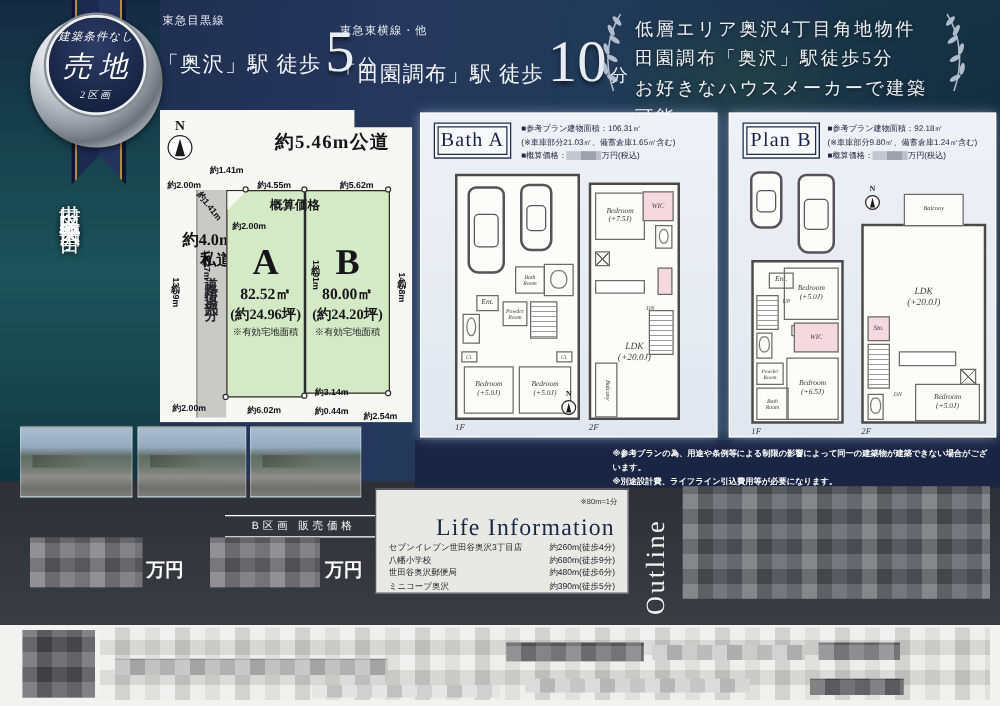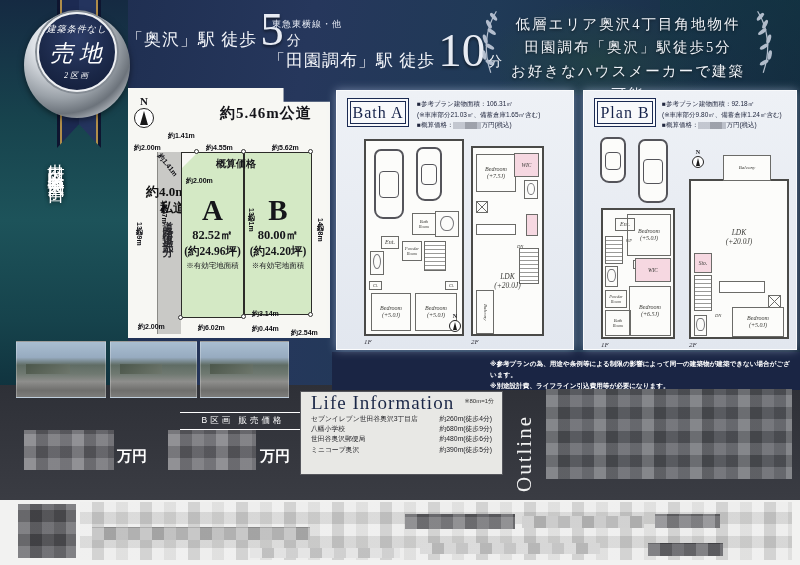--- a/index.html
+++ b/index.html
@@ -44,21 +44,21 @@
   .badge-main { font-size:23px; letter-spacing:6px; margin:2px 0 1px 4px; }
   .badge-sub { font-size:8px; letter-spacing:2px; }
 
   
   .access { display:flex; flex-direction:column; color:#fff; }
   .acc-line { font-size:9px; color:#e8ecf5; letter-spacing:1px; margin-left:4px; }
   .acc-row { display:flex; align-items:baseline; }
   .acc-sta { font-size:17px; letter-spacing:1px; color:#f4f6fa; }
   .acc-num { font-size:47px; line-height:.85; color:#e7ebf3; margin:0 3px; text-shadow:0 2px 3px rgba(0,0,0,.55); }
   .acc-unit { font-size:14px; color:#f4f6fa; }
-  .catch { left:508px; top:13px; width:240px; text-align:center; color:#f0f3f8;
+  .catch { left:508px; top:13px; width:240px; text-align:left; color:#f0f3f8;
     font-size:14.5px; letter-spacing:2px; line-height:1.62; text-shadow:0 1px 3px rgba(0,0,0,.6); }
   .laurel { opacity:.85; }
 
   
   .loc-title { left:44px; top:150px; writing-mode:vertical-rl; font-size:17.5px; letter-spacing:3px;
     color:#fff; text-shadow:0 1px 4px rgba(0,0,0,.6); }
 
   
   .sp-backing { left:128px; top:88px; width:202px; height:250px; background:#f7f7f3;
     clip-path: polygon(0 0,77% 0,77% 5.5%,100% 5.5%,100% 100%,0 100%); }
@@ -141,21 +141,21 @@
     background: linear-gradient(90deg, rgba(60,70,55,.55), rgba(110,115,100,.35)); }
 
   
   .price-bar { position:absolute; border-top:1px solid #fff; border-bottom:1px solid #fff;
     color:#fff; font-family:"Liberation Sans","DejaVu Sans",sans-serif; font-size:8.5px;
     letter-spacing:3px; text-align:center; padding:2px 0; }
   .price-unit { position:absolute; color:#fff; font-size:15px; font-weight:bold; }
 
   
   .life-box { left:300px; top:391px; width:203px; height:84px; background:#e8e8e5;
-    border:1px solid #55565c; padding:0 10px; }
+    border:1px solid #55565c; padding:20px 10px;text-align:right; }
   .life-title { font-size:19px; color:#1a2747; letter-spacing:1px; }
   .life-note { position:absolute; right:8px; top:5px; font-size:6px; color:#333;
     font-family:"Liberation Sans","DejaVu Sans",sans-serif; }
   .life-row { display:flex; justify-content:space-between; font-size:6.8px; color:#1d1d22;
     font-family:"Liberation Sans","DejaVu Sans",sans-serif; line-height:1.5; }
 
   
   .outline-title { left:512px; top:388px; height:104px; writing-mode:vertical-rl;
     transform:rotate(180deg); font-size:21px; color:#f2f2f2; letter-spacing:2px; }
   .outline-mosaic { left:546px; top:389px; width:246px; height:90px; background-color:#5a5c62; }
@@ -186,20 +186,21 @@
   <div class="abs ribbon"></div>
   <div class="abs badge">
     <div class="badge-inner">
       <div class="badge-top">建築条件なし</div>
       <div class="badge-main">売地</div>
       <div class="badge-sub">2区画</div>
     </div>
   </div>
 
   <div class="abs access" style="left:126px; top:10px;">
+    <div class="acc-line">東急目黒線</div>
     <div class="acc-row">
       <span class="acc-sta">「奥沢」駅 徒歩</span>
       <span class="acc-num">5</span>
       <span class="acc-unit">分</span>
     </div>
   </div>
   <div class="abs access" style="left:268px; top:18px;">
     <div class="acc-line">東急東横線・他</div>
     <div class="acc-row">
       <span class="acc-sta">「田園調布」駅 徒歩</span>

